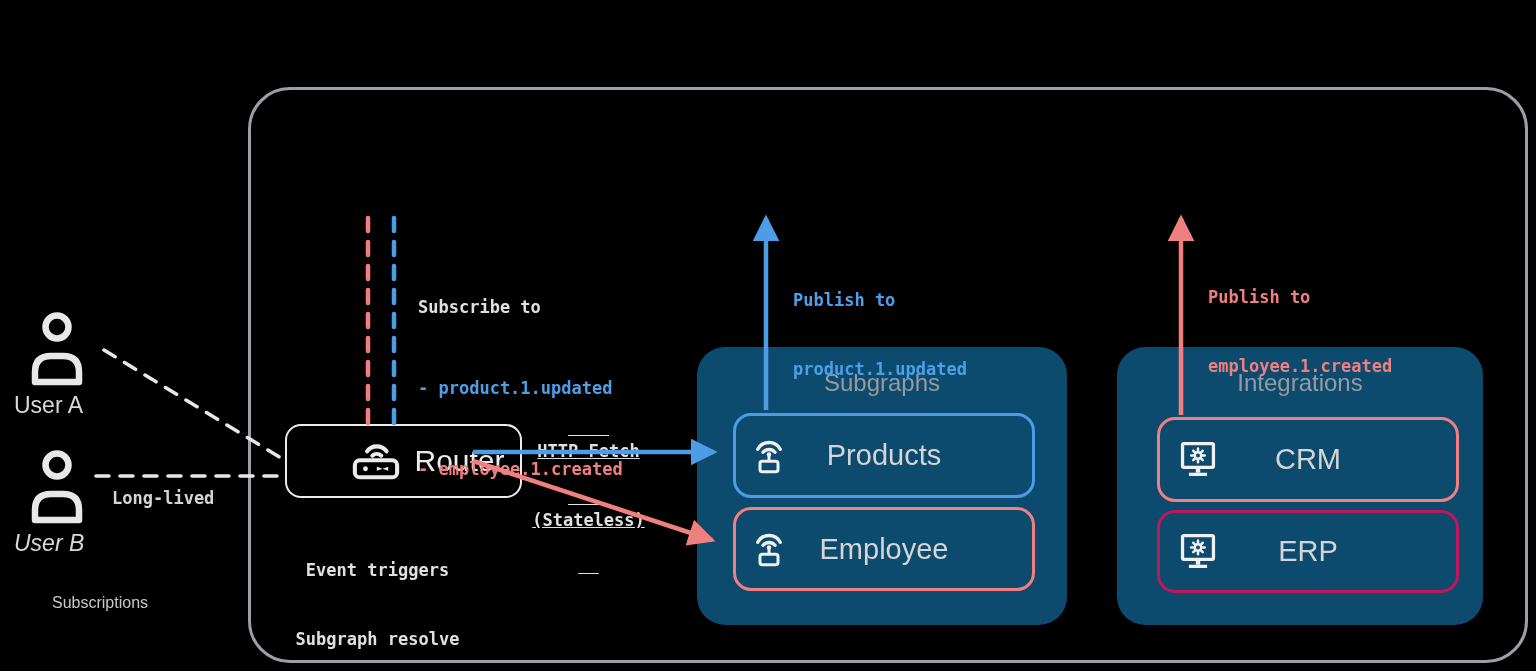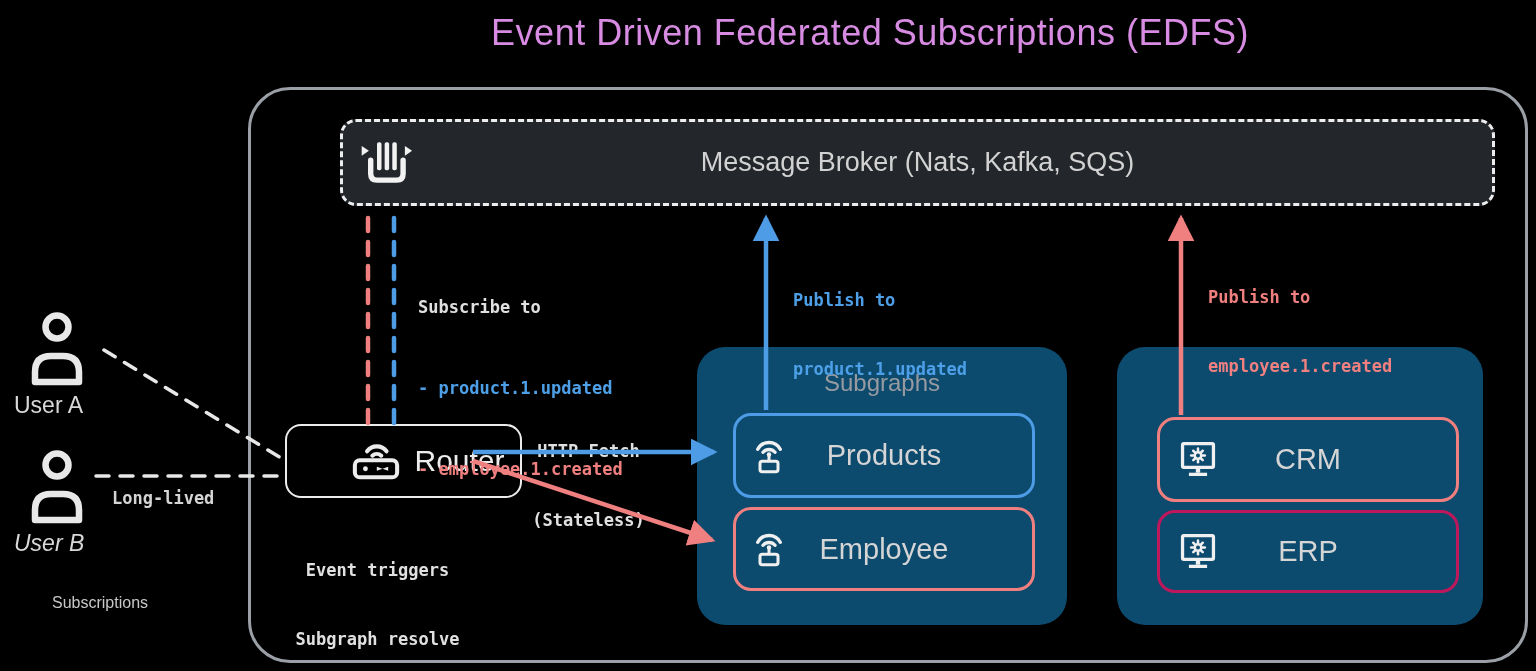--- a/index.html
+++ b/index.html
@@ -38,56 +38,40 @@
   .b-gray{border:3px solid #be185d;}
 
   
   .mono{font-family:"DejaVu Sans Mono",monospace;font-weight:bold;font-size:17px;line-height:23px;
         color:#e0e0e0;white-space:pre;}
   .mono .t-blue{color:#4da0e8;}
   .mono .t-red{color:#f08080;}
   #subscribe{left:418px;top:240px;line-height:27px;}
   #publish-blue{left:793px;top:243px;color:#4da0e8;}
   #publish-red{left:1208px;top:240px;color:#f08080;}
-  #http-fetch{left:506px;top:394px;width:165px;text-align:center;}
+  #http-fetch{left:506px;top:394px;width:165px;text-align:center;text-decoration:underline;}
   #router-note{left:295px;top:513px;width:165px;text-align:center;}
   #long-lived{left:112px;top:487px;color:#d4d4d4;}
 
   
   .user-label{font-size:23px;color:#d8d8d8;}
   #subscriptions{left:52px;top:594px;font-size:16px;color:#c8c8c8;}
 
   svg{display:block;}
   #overlay{position:absolute;left:0;top:0;pointer-events:none;}
   .line-block span{display:block;}
 </style>
 </head>
 <body>
 
 <div id="canvas">
 
-  <div class="abs" id="title">Event Driven Federated Subscriptions (EDFS)</div>
 
   <div class="abs" id="outer"></div>
 
-  <div class="abs" id="broker">
-    <span class="icon">
-      <svg width="54" height="46" viewBox="0 0 60 50">
-        <g fill="#f2f2f2">
-          <rect x="20" y="2" width="5" height="31" rx="2"></rect>
-          <rect x="28.5" y="2" width="5" height="31" rx="2"></rect>
-          <rect x="37" y="2" width="5" height="31" rx="2"></rect>
-          <polygon points="3,6 11,11.5 3,17"></polygon>
-          <polygon points="51,6 59,11.5 51,17"></polygon>
-        </g>
-        <path d="M13 22 V37 Q13 44 20 44 H42 Q49 44 49 37 V22" fill="none" stroke="#f2f2f2" stroke-width="6" stroke-linecap="round"></path>
-      </svg>
-    </span>
-    <span class="label">Message Broker (Nats, Kafka, SQS)</span>
-  </div>
 
   <div class="abs panel" id="subgraphs">
     <div class="panel-title">Subgraphs</div>
     <div class="node b-blue" style="left:36px;top:66px;width:296px;height:79px;">
       <span class="icon">
         <svg width="30" height="38" viewBox="0 0 40 50">
           <path d="M5 16 A17 17 0 0 1 35 16" fill="none" stroke="#f0f0f0" stroke-width="4.5" stroke-linecap="round"></path>
           <path d="M12 20 A10.5 10.5 0 0 1 28 20" fill="none" stroke="#f0f0f0" stroke-width="4.5" stroke-linecap="round"></path>
           <circle cx="20" cy="23" r="3" fill="#f0f0f0"></circle>
           <rect x="18" y="24" width="4" height="9" fill="#f0f0f0"></rect>
@@ -104,20 +88,21 @@
           <circle cx="20" cy="23" r="3" fill="#f0f0f0"></circle>
           <rect x="18" y="24" width="4" height="9" fill="#f0f0f0"></rect>
           <rect x="8" y="32" width="24" height="14" rx="3" fill="none" stroke="#f0f0f0" stroke-width="4"></rect>
         </svg>
       </span>
       <span class="label">Employee</span>
     </div>
   </div>
 
   <div class="abs panel" id="integrations">
+    <div class="panel-title">Integrations</div>
     <div class="node b-red" style="left:40px;top:70px;width:296px;height:79px;">
       <span class="icon">
         <svg width="40" height="40" viewBox="0 0 44 44">
           <rect x="5" y="4" width="34" height="26" rx="1.5" fill="none" stroke="#f0f0f0" stroke-width="3.6"></rect>
           <circle cx="22" cy="17" r="3.6" fill="none" stroke="#f0f0f0" stroke-width="2.8"></circle>
           <g stroke="#f0f0f0" stroke-width="2.8" stroke-linecap="round">
             <line x1="22" y1="9.5" x2="22" y2="12"></line>
               <line x1="22" y1="22" x2="22" y2="24.5"></line>
             <line x1="14.5" y1="17" x2="17" y2="17"></line>
               <line x1="27" y1="17" x2="29.5" y2="17"></line>

